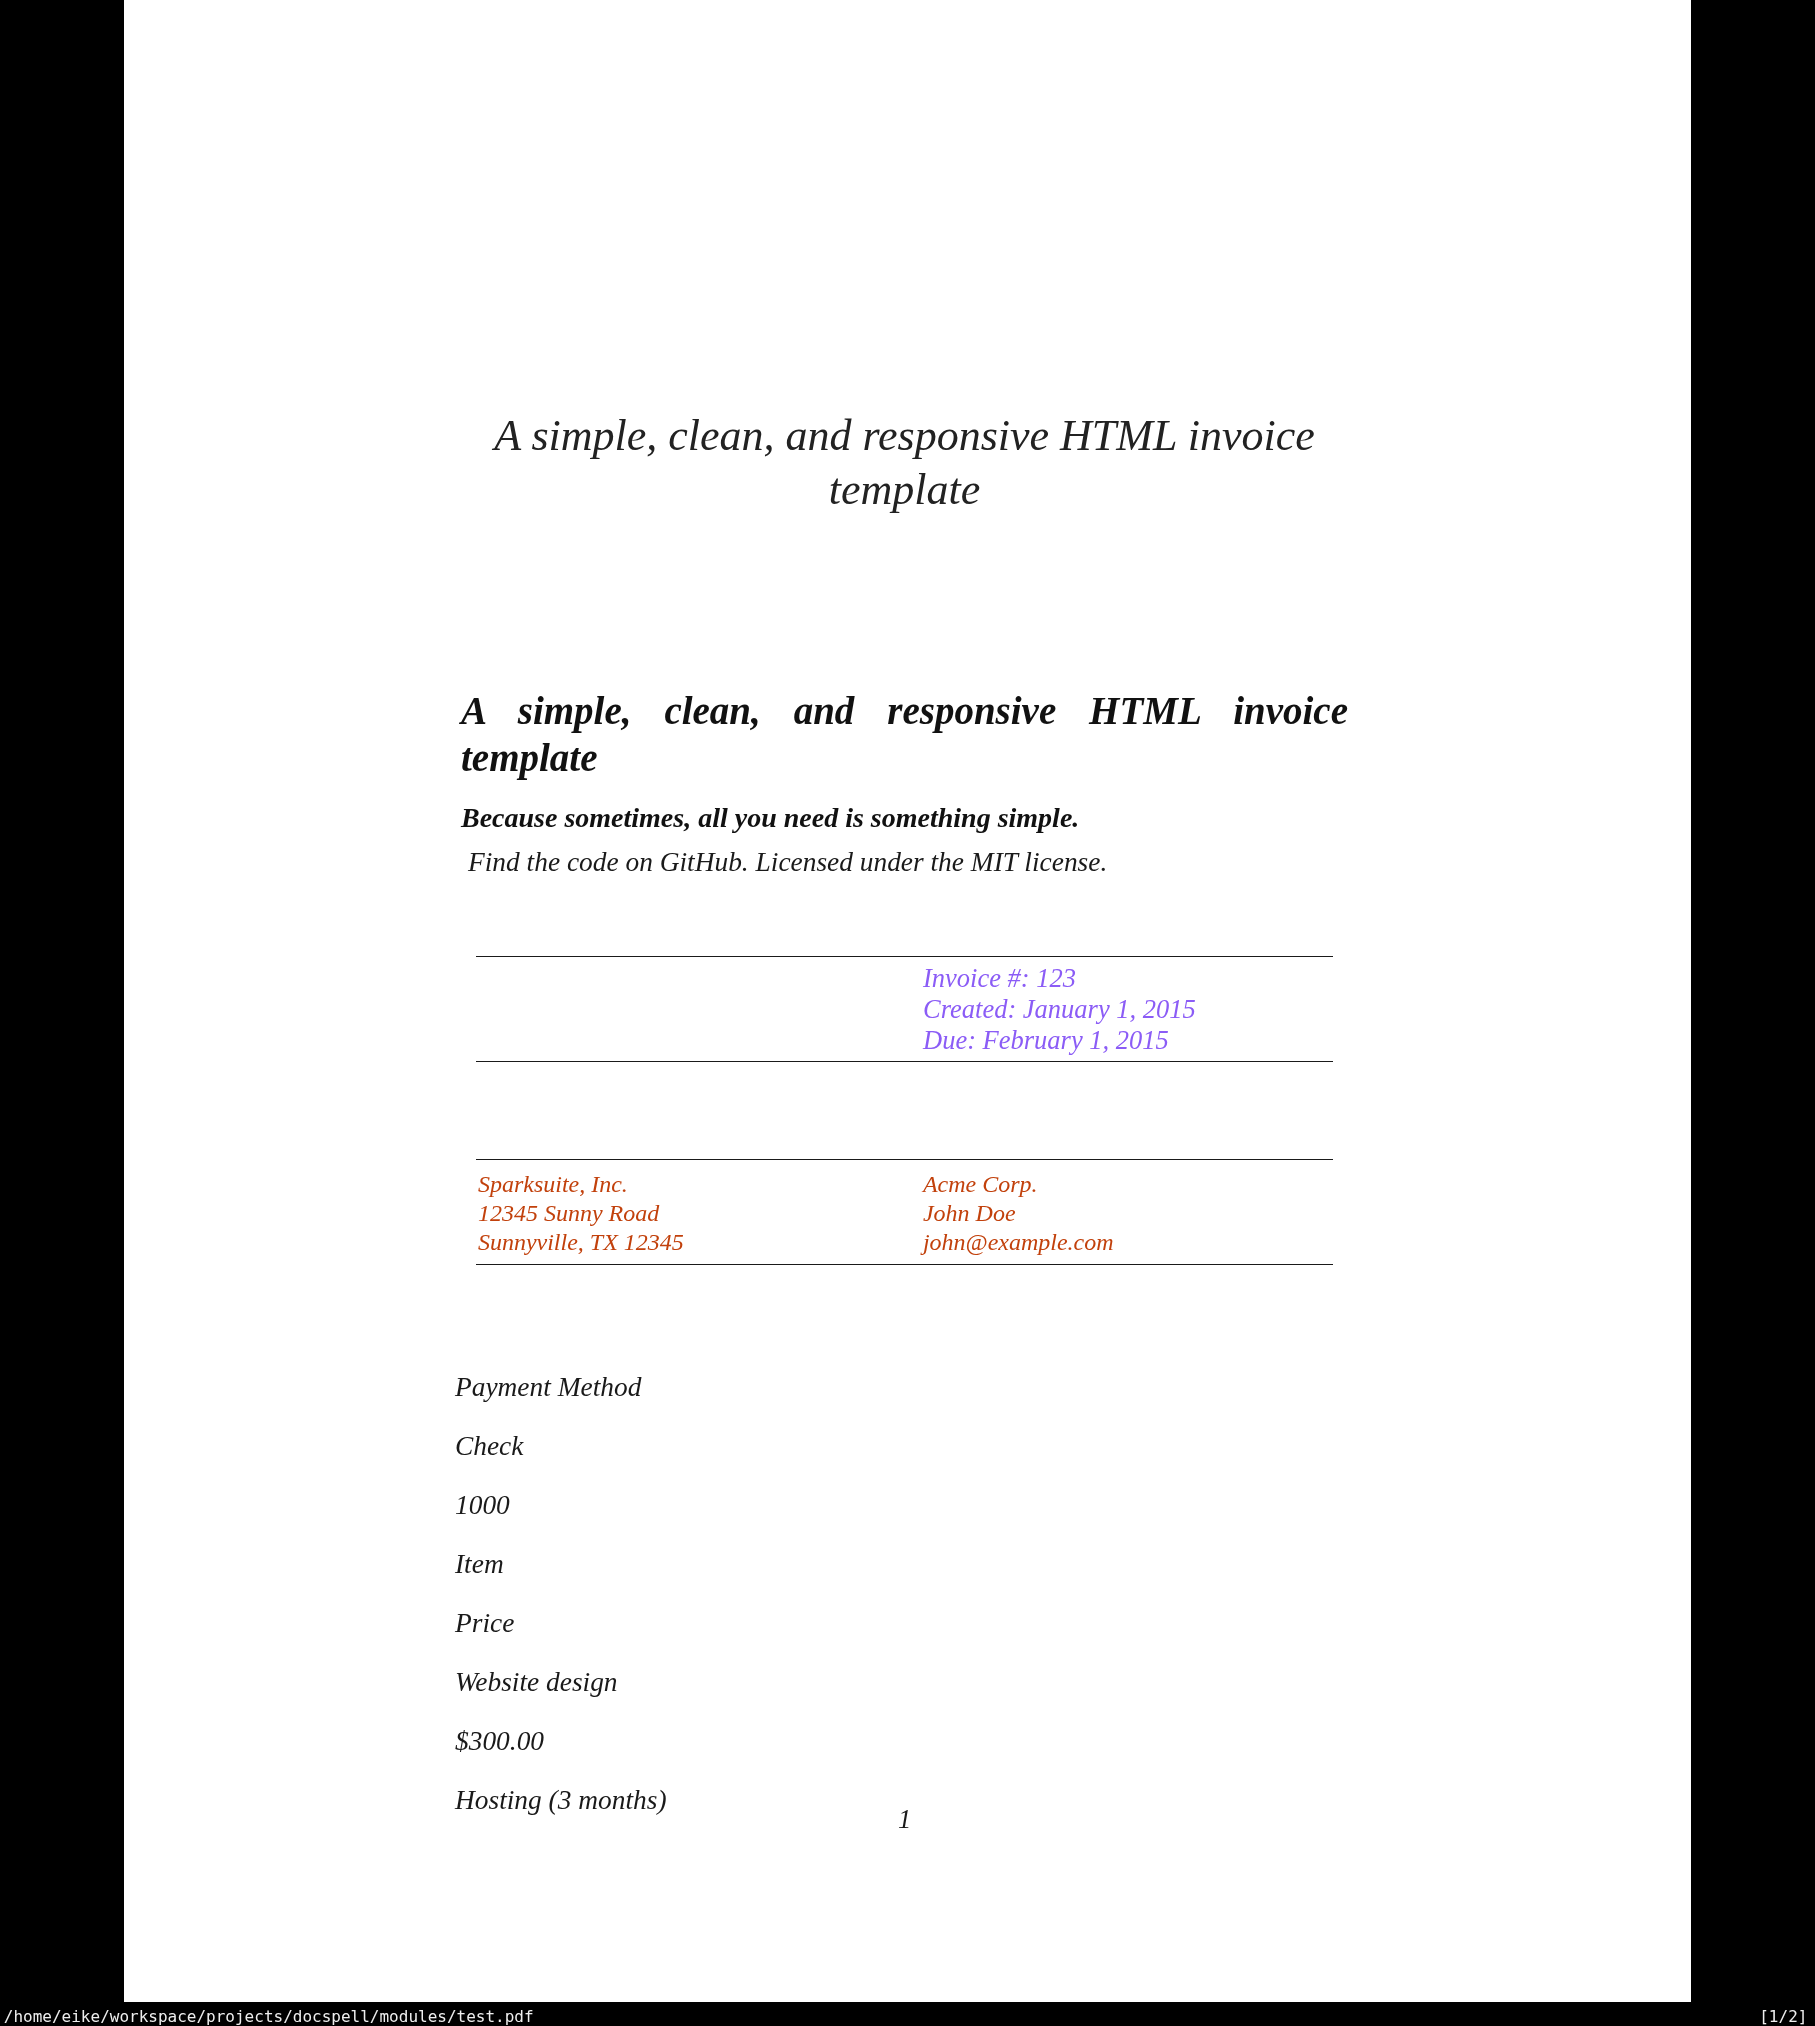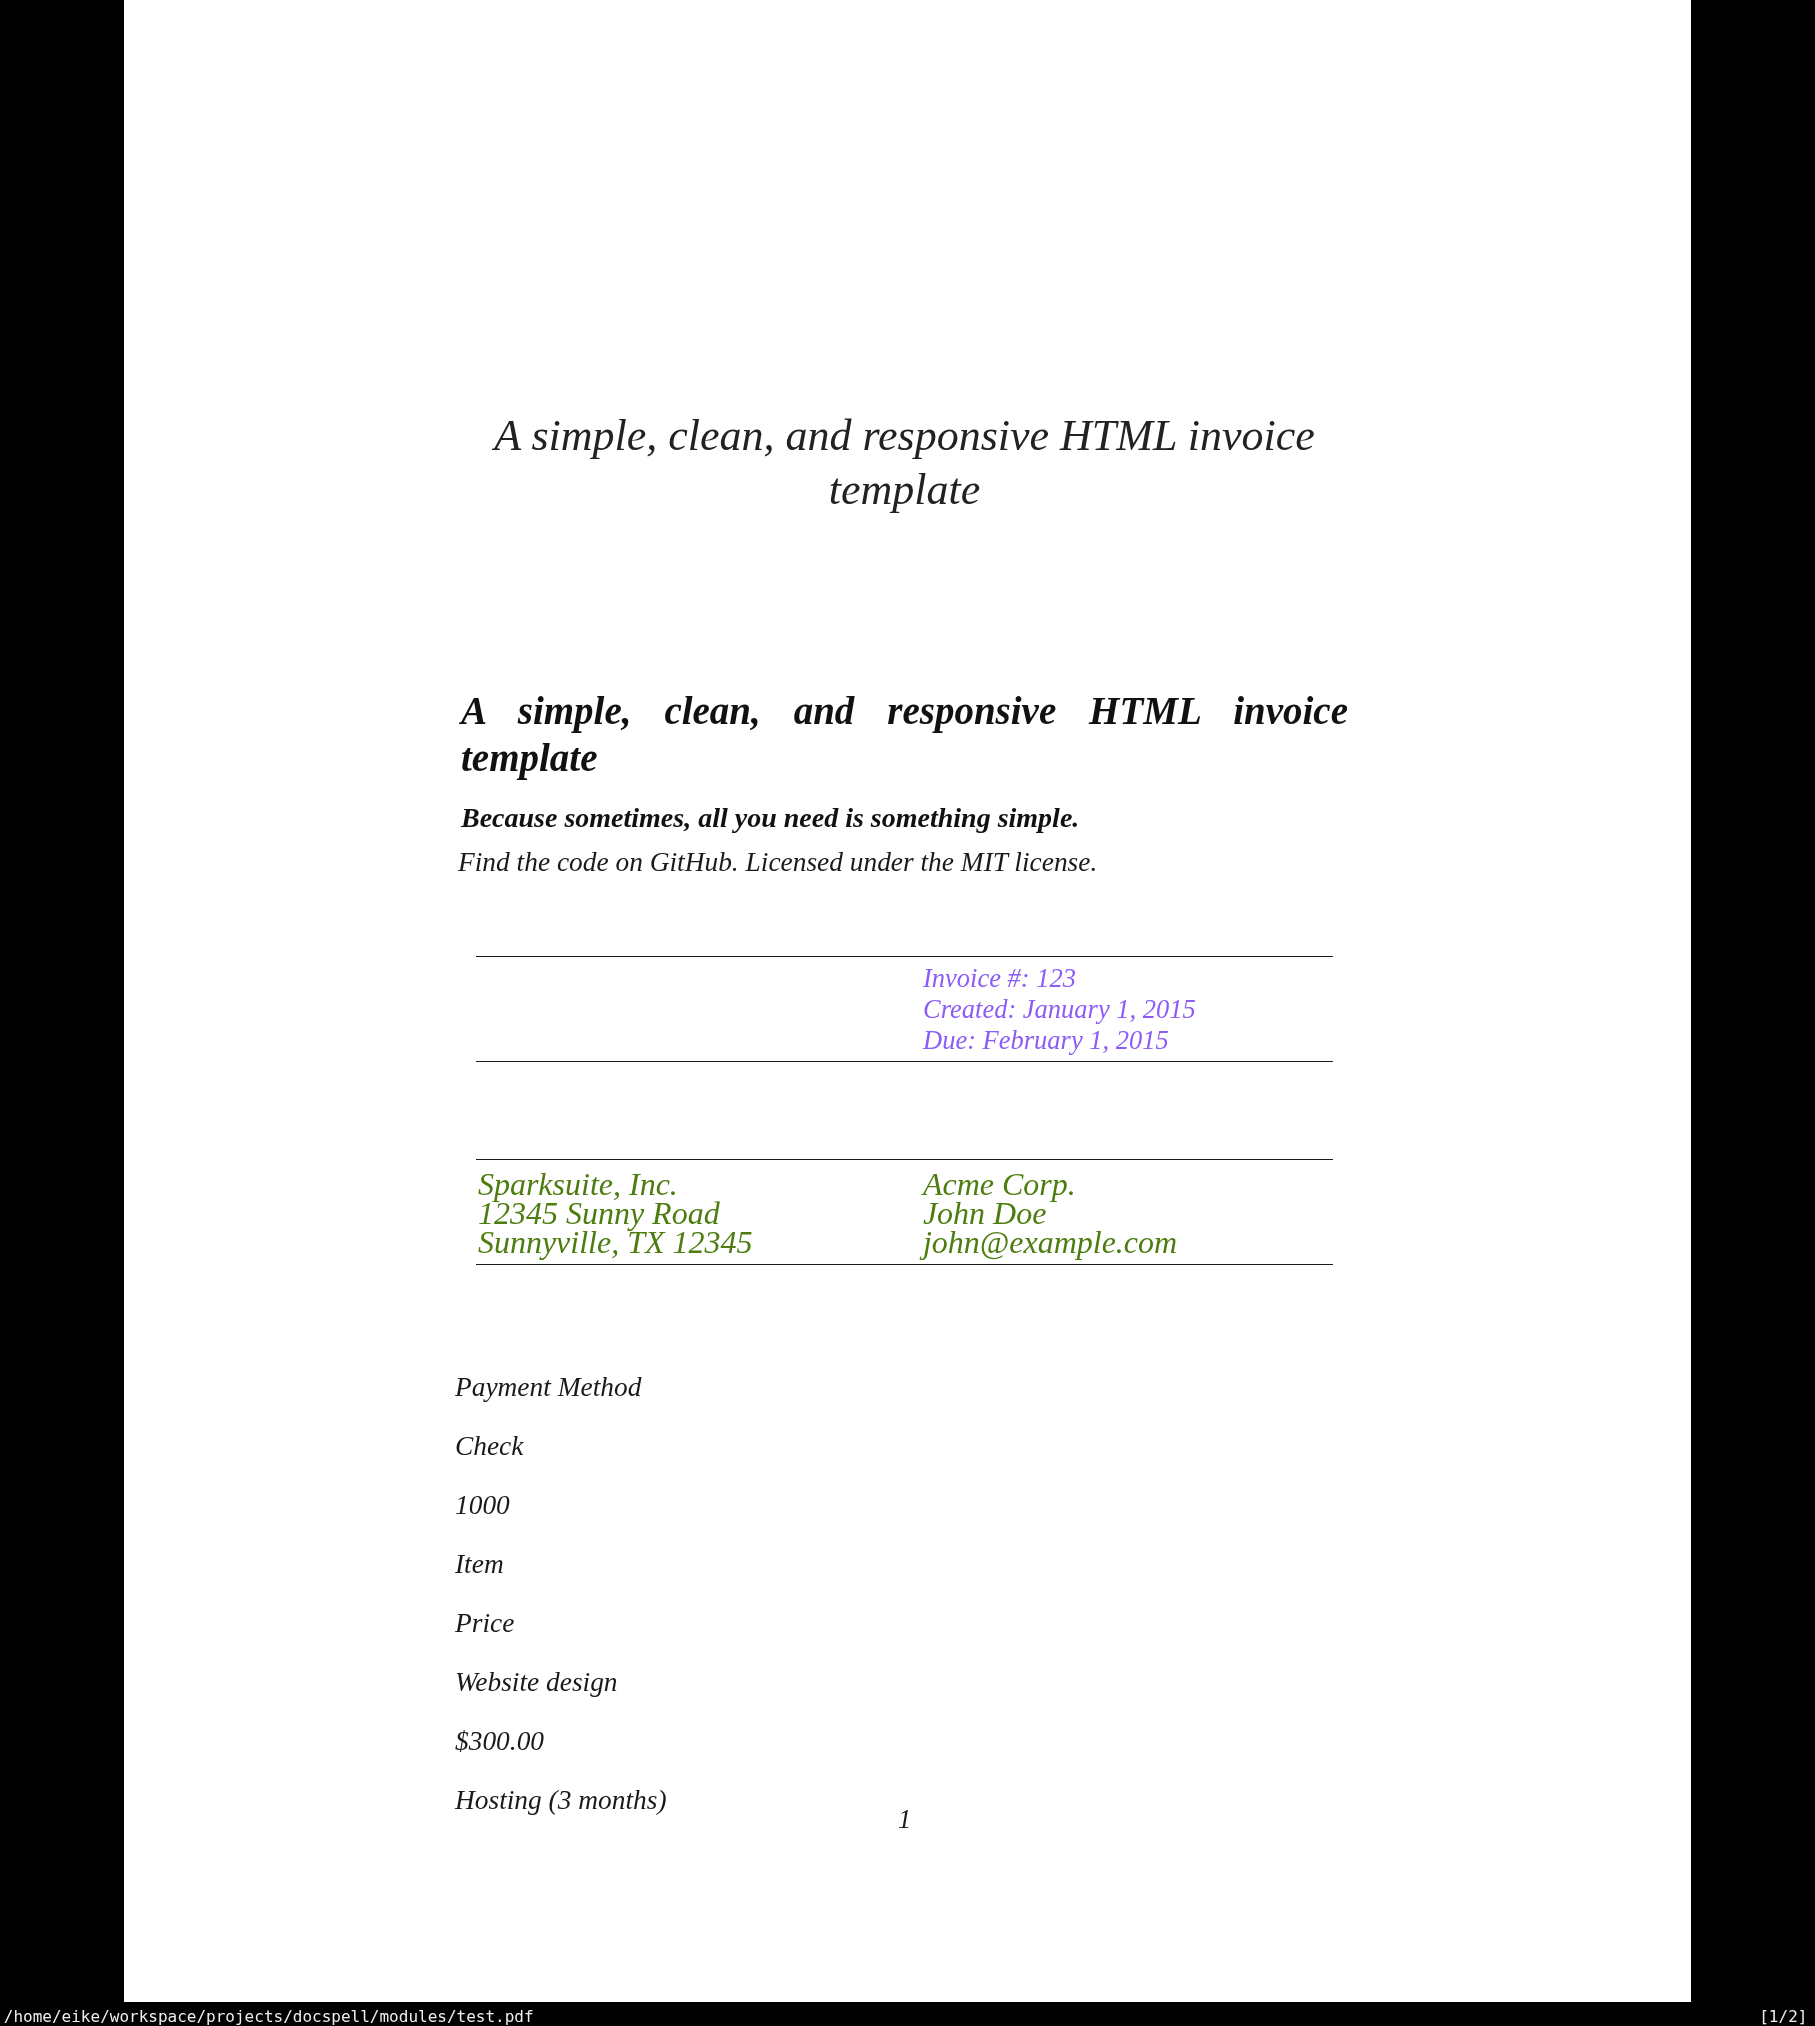--- a/index.html
+++ b/index.html
@@ -43,42 +43,42 @@
   }
   .section-heading .plain-line { display: block; }
   .tagline {
     position: absolute;
     left: 337px; top: 801px; width: 887px;
     margin: 0;
     font-size: 28px; line-height: 34px; font-weight: 700; color: #111;
   }
   .find-code {
     position: absolute;
-    left: 334px; top: 845px; width: 887px;
+    left: 344px; top: 845px; width: 887px;
     margin: 0;
     font-size: 27.4px; line-height: 34px; color: #1a1a1a;
   }
   .meta-table {
     position: absolute;
     left: 352px; top: 956px; width: 857px;
     box-sizing: border-box;
     border-top: 1.9px solid #1a1a1a;
     border-bottom: 1.9px solid #1a1a1a;
     padding: 5.7px 0 5.7px 447px;
     font-size: 26.5px; line-height: 31px; color: #8b5cf6;
   }
   .addr-table {
     position: absolute;
     left: 352px; top: 1159px; width: 857px;
     box-sizing: border-box;
     border-top: 1.9px solid #1a1a1a;
     border-bottom: 1.9px solid #1a1a1a;
     padding: 9.5px 0 7.6px 1.9px;
     display: flex;
-    font-size: 32px; line-height: 29px; color: #4d7c0f;
+    font-size: 24px; line-height: 29px; color: #c2410c;
   }
   .addr-col-from { width: 445px; }
   .addr-col-to { flex: 1; }
   .items {
     position: absolute;
     left: 331px; top: 1330px; width: 887px; margin-top: 39px;
   }
   .items .item-line {
     font-size: 27.4px; line-height: 36px;
     margin: 0 0 23px 0; color: #1a1a1a;

